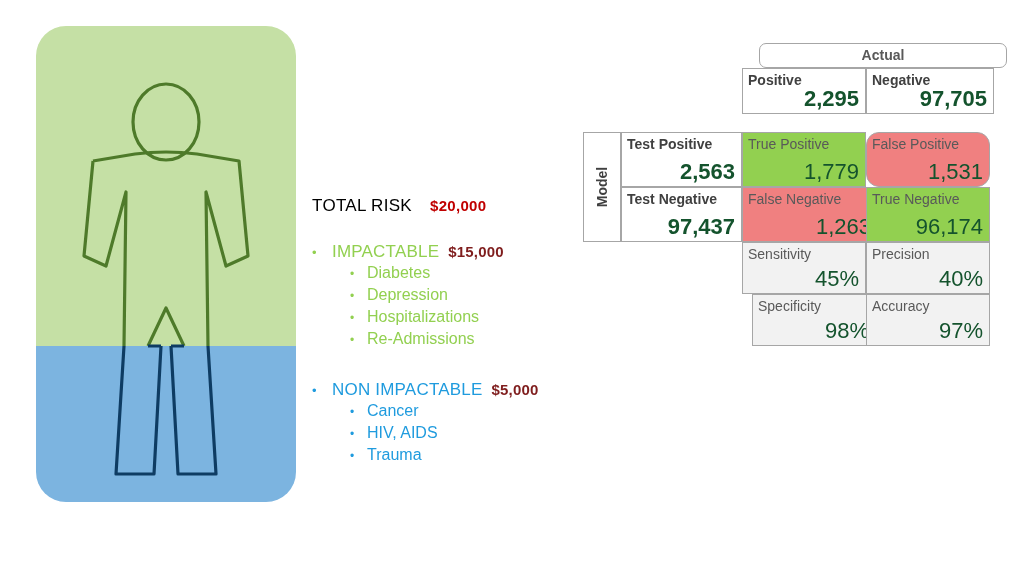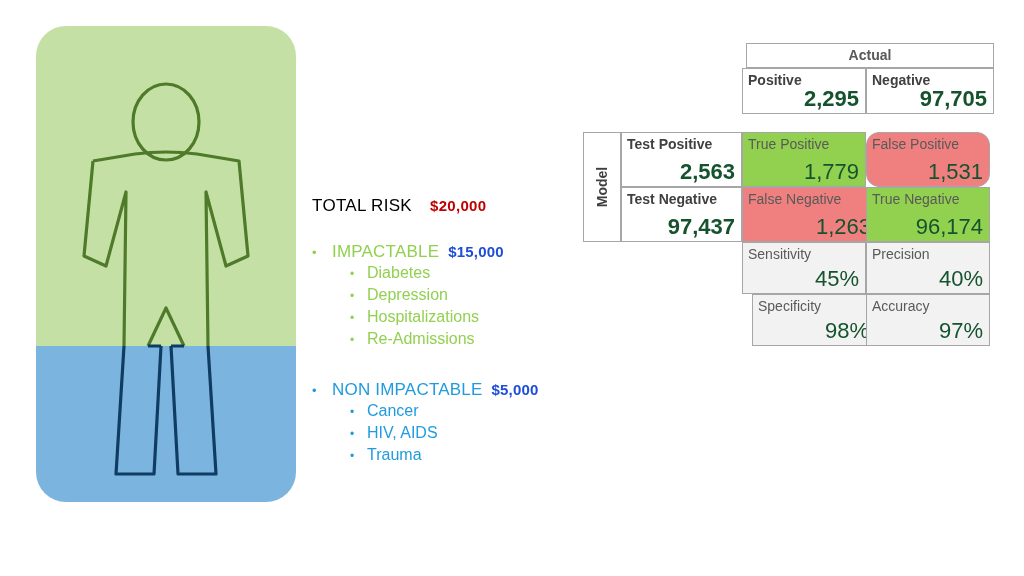--- a/index.html
+++ b/index.html
@@ -76,21 +76,21 @@
     display: flex;
     align-items: baseline;
   }
   .group-head .bullet {
     width: 20px;
     flex: none;
     font-size: 13px;
     line-height: 1;
   }
   .group-head .amount {
-    color: #1d4ed8;
+    color: #7f1d1d;
     font-weight: bold;
     font-size: 15px;
     margin-left: 9px;
   }
   .sub-item {
     font-size: 16px;
     display: flex;
     align-items: baseline;
     padding-left: 38px;
     line-height: 1.38;
@@ -155,21 +155,21 @@
   }
   #model-label {
     position: absolute;
     left: 50%; top: 50%;
     transform: translate(-50%, -50%) rotate(-90deg);
     font-size: 14px;
     font-weight: bold;
     color: #404040;
     white-space: nowrap;
   }
-  #cell-actual      { left: 163px; top: 0;    width: 248px; height: 25px; }
+  #cell-actual      { left: 176px; top: 0;    width: 248px; height: 25px; border-radius: 7px; }
   #cell-act-pos     { left: 159px; top: 25px; width: 124px; height: 46px; }
   #cell-act-neg     { left: 283px; top: 25px; width: 128px; height: 46px; }
   #cell-test-pos    { left: 38px;  top: 89px; width: 121px; height: 55px; }
   #cell-test-neg    { left: 38px;  top: 144px;width: 121px; height: 55px; }
   #cell-tp          { left: 159px; top: 89px; width: 124px; height: 55px; padding-left: 24px; }
   #cell-fp          { left: 283px; top: 89px; width: 124px; height: 55px; border-radius: 13px; }
   #cell-fn          { left: 159px; top: 144px;width: 136px; height: 55px; }
   #cell-tn          { left: 283px; top: 144px;width: 124px; height: 55px; }
   #cell-sens        { left: 159px; top: 199px;width: 124px; height: 52px; }
   #cell-prec        { left: 283px; top: 199px;width: 124px; height: 52px; }

